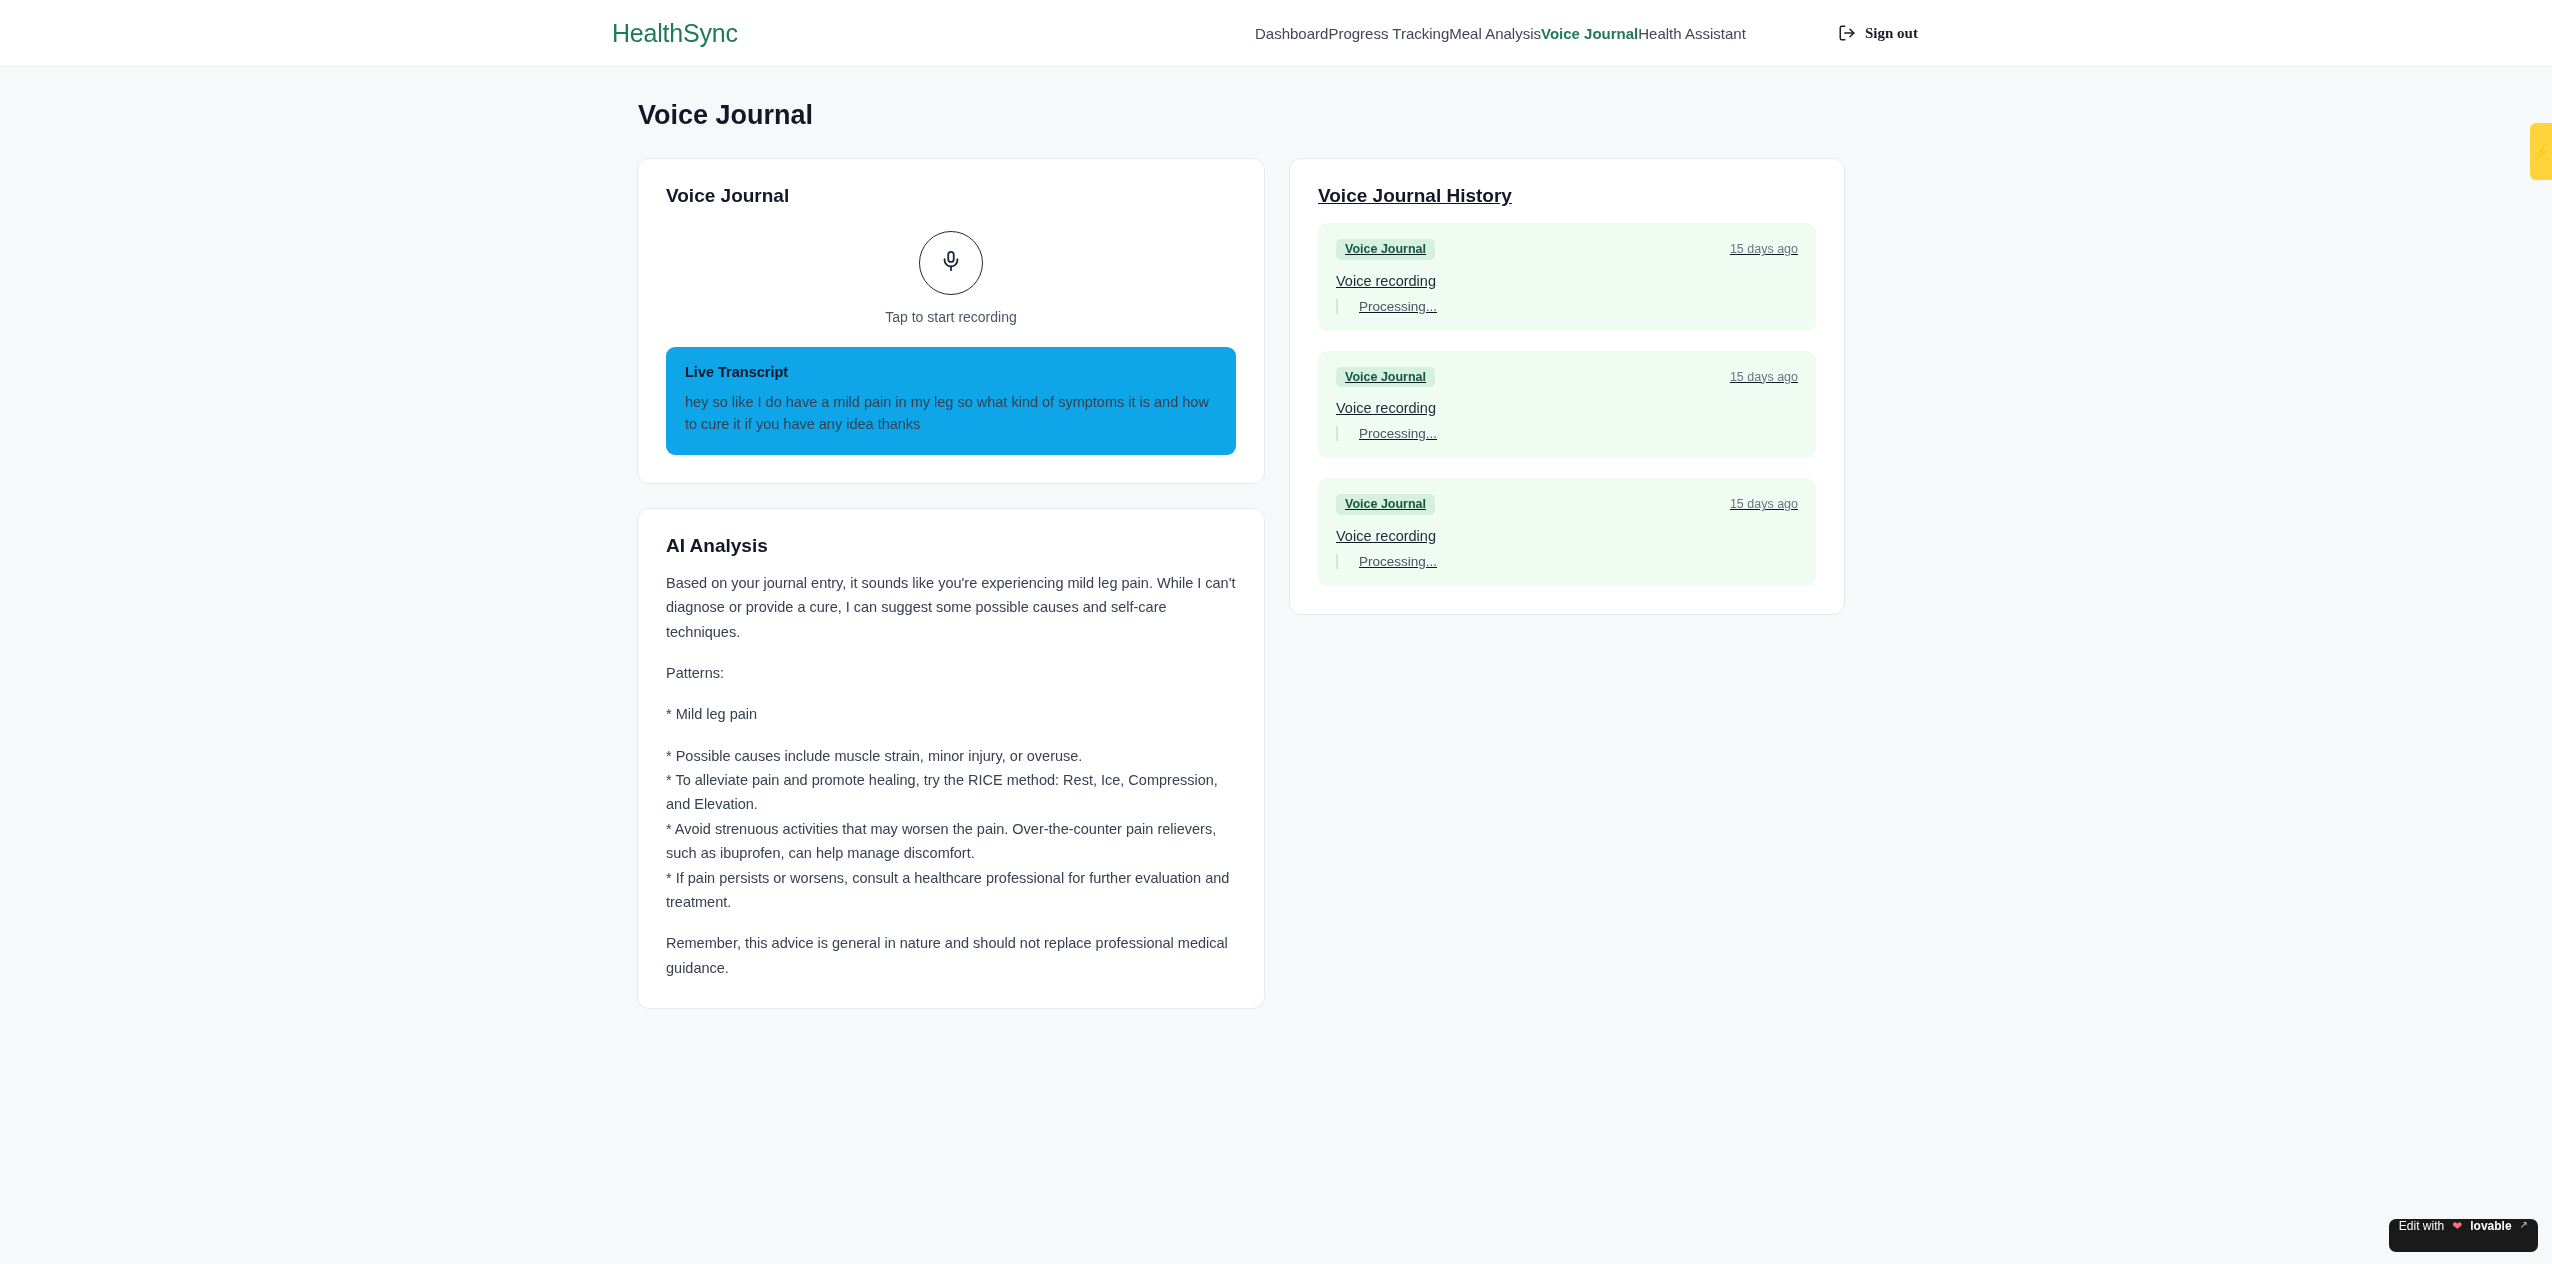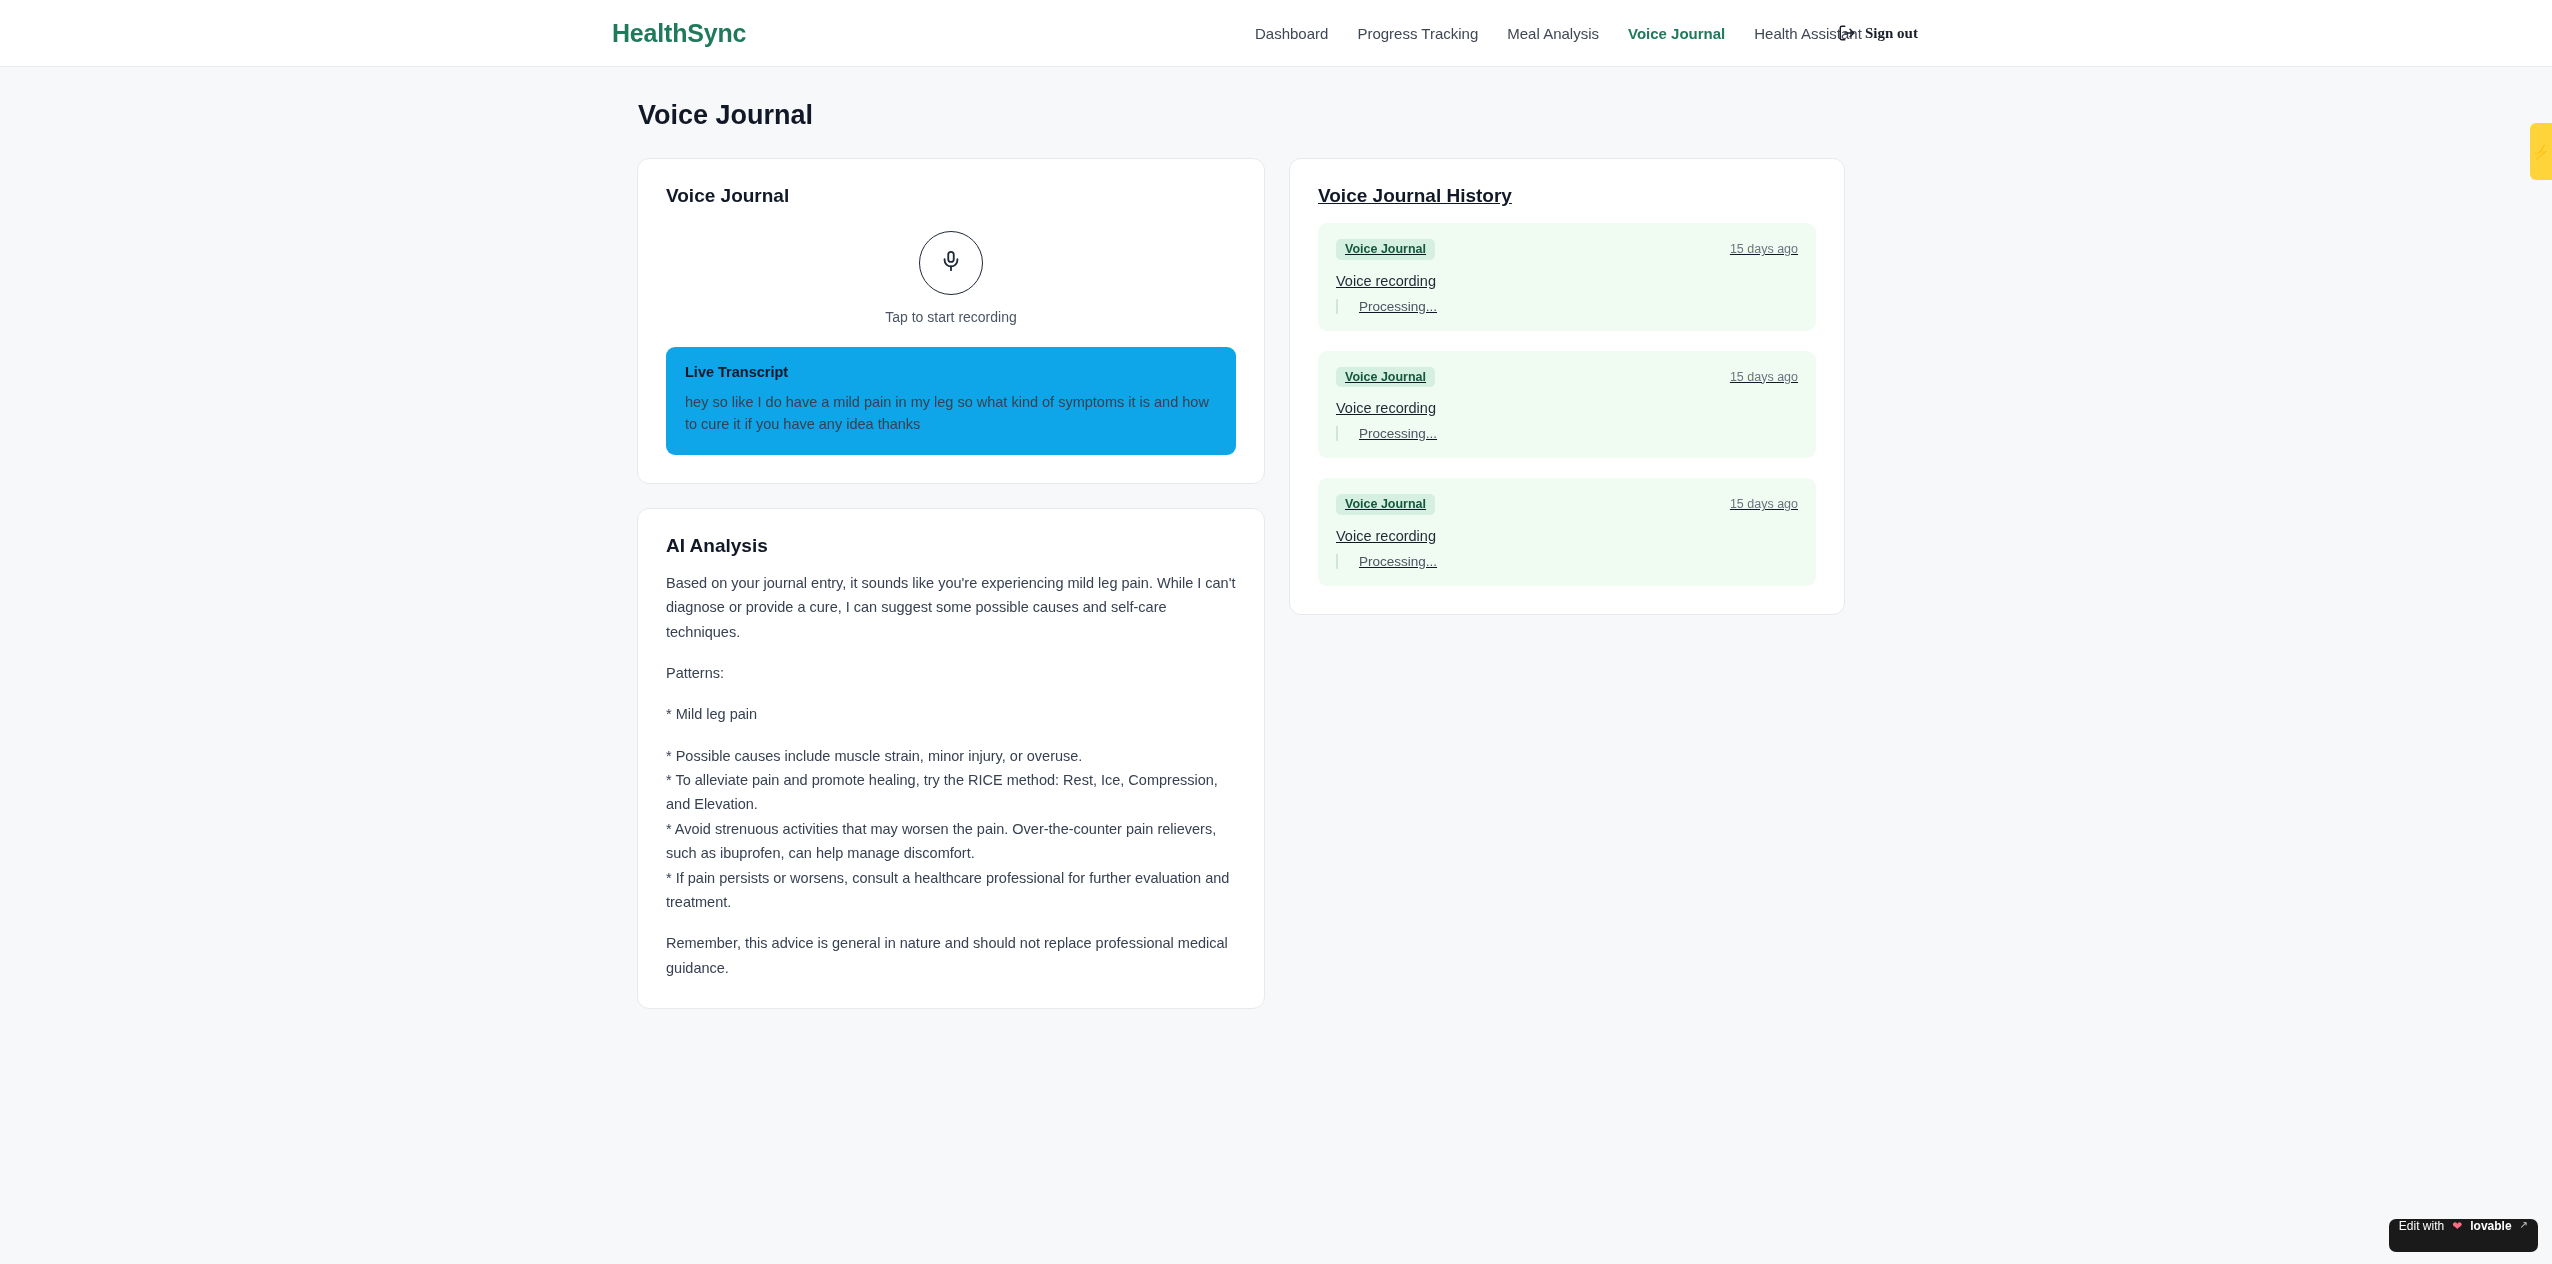--- a/index.html
+++ b/index.html
@@ -18,30 +18,29 @@
     background: #ffffff;
     border-bottom: 1px solid #ececf0;
     display: flex;
     align-items: center;
     position: relative;
   }
   .brand {
     position: absolute;
     left: 612px;
     font-size: 25px;
-    font-weight: bold;
+    font-weight: normal;
     color: #1f7a5c;
     letter-spacing: -0.2px;
   }
   .nav {
     position: absolute;
     left: 1255px;
     display: flex;
     align-items: flex-end;
-    gap: 29px;
   }
   .nav-item {
     font-size: 15px;
     color: #3f4654;
     white-space: nowrap;
     cursor: pointer;
   }
   .nav-item.active {
     color: #1f7a5c;
     font-weight: bold;

